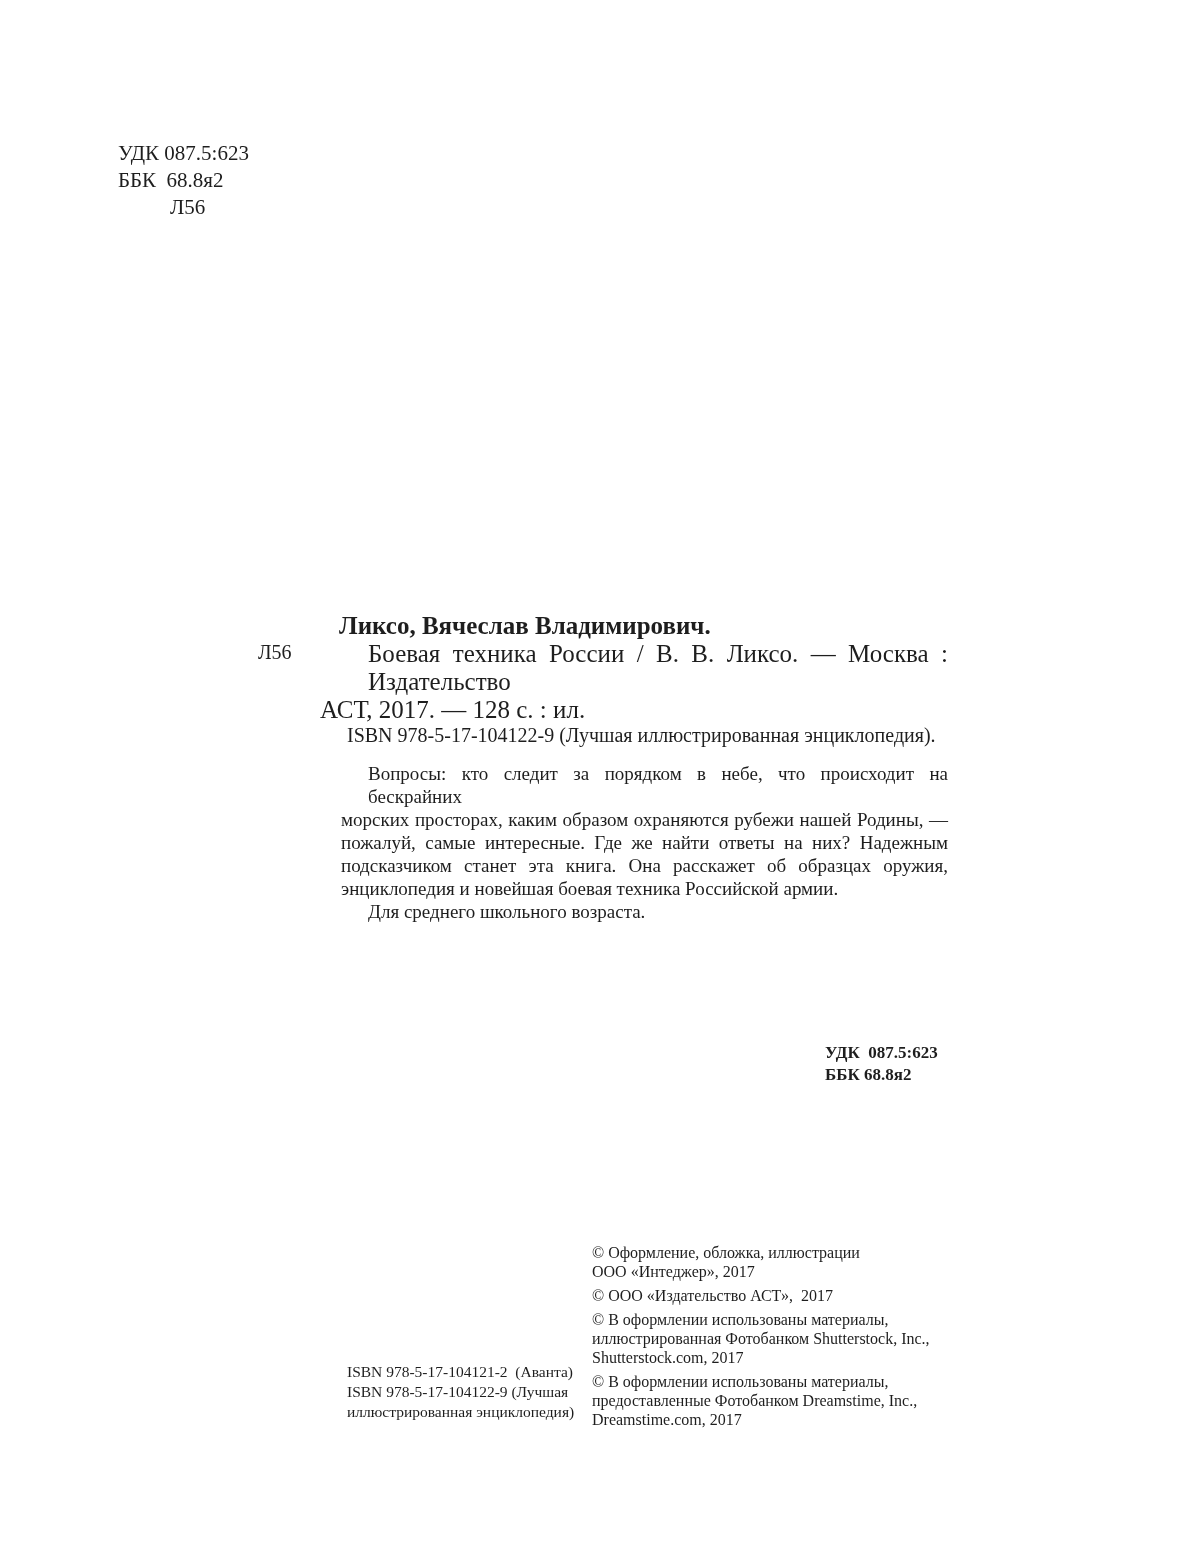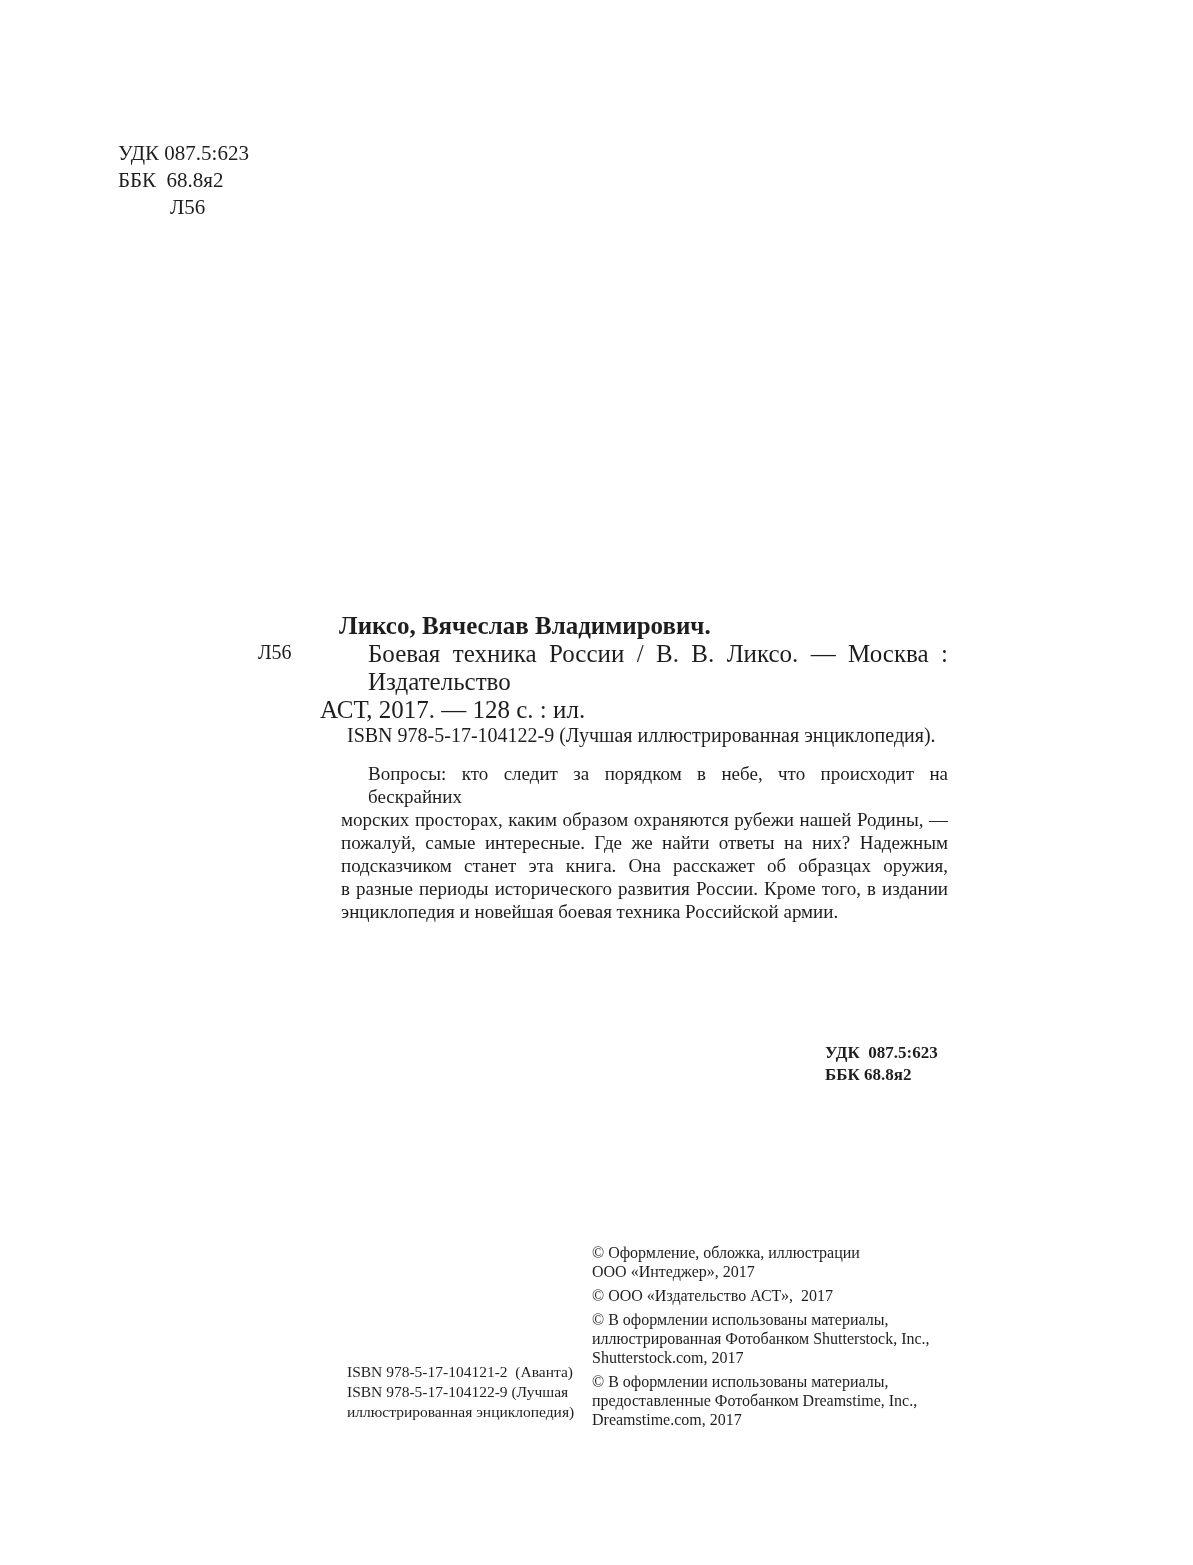--- a/index.html
+++ b/index.html
@@ -73,22 +73,22 @@
 
 <div id="isbn-card" class="abs">
   <div class="l2">ISBN 978-5-17-104122-9 (Лучшая иллюстрированная энциклопедия).</div>
 </div>
 
 <div id="annotation" class="abs">
   <div class="jl indent">Вопросы: кто следит за порядком в небе, что происходит на бескрайних</div>
   <div class="jl">морских просторах, каким образом охраняются рубежи нашей Родины, —</div>
   <div class="jl">пожалуй, самые интересные. Где же найти ответы на них? Надежным</div>
   <div class="jl">подсказчиком станет эта книга. Она расскажет об образцах оружия,</div>
-  <div class="jl">в разные периоды исторического развития России. Кроме того, в издании</div>
   <div class="plain">энциклопедия и новейшая боевая техника Российской армии.</div>
+  <div class="plain indent">Для среднего школьного возраста.</div>
 </div>
 
 <div id="class-right" class="abs">
   <div>УДК  087.5:623</div>
   <div>ББК 68.8я2</div>
 </div>
 
 <div id="copyright" class="abs">
   <div class="entry">
     <div>© Оформление, обложка, иллюстрации</div>

